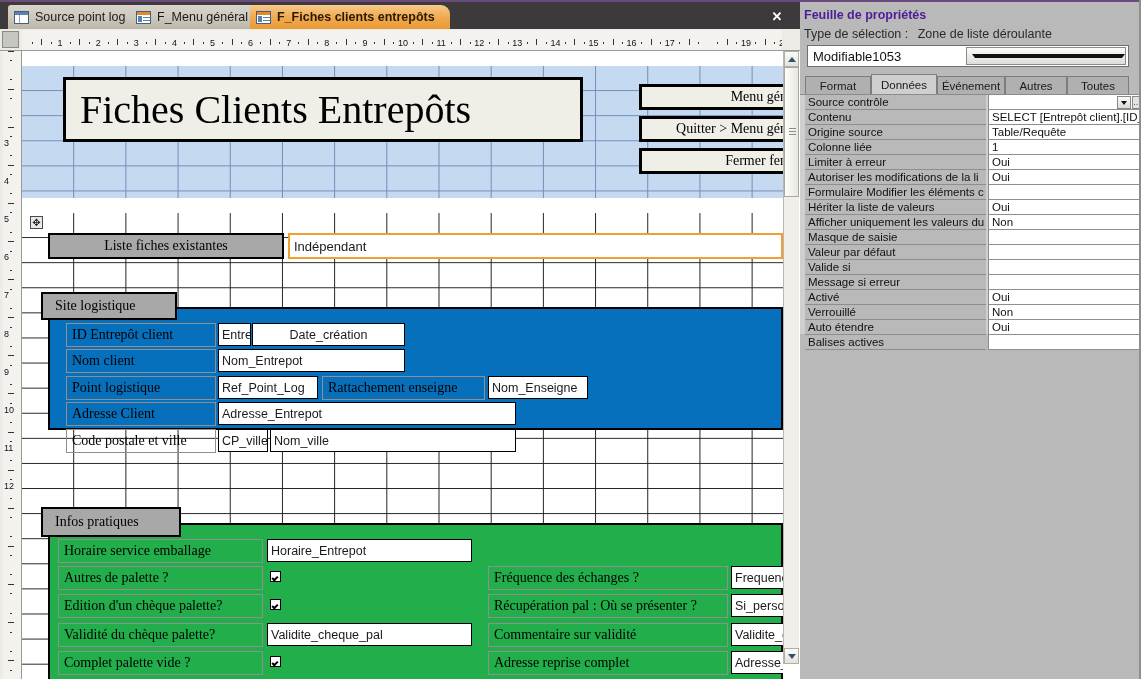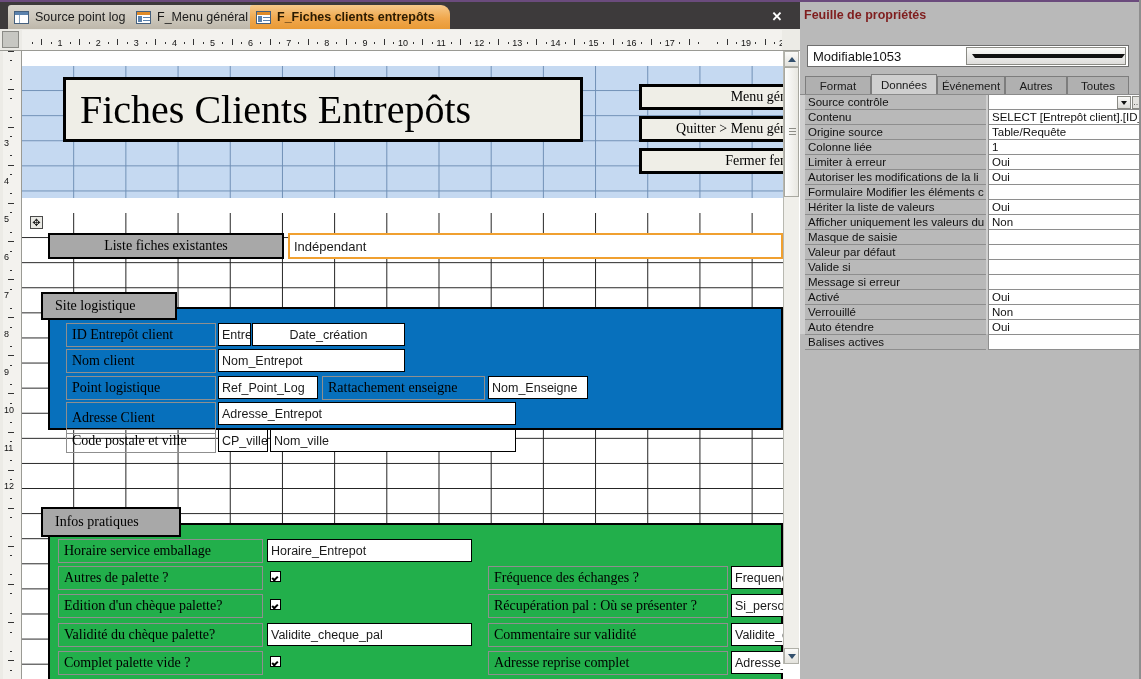--- a/index.html
+++ b/index.html
@@ -110,21 +110,21 @@
   #vscroll .thumb{position:absolute;left:0;width:15px;background:linear-gradient(to right,#fdfdfc,#e8e7e1);
                   border:1px solid #a8a8a0;box-sizing:border-box;cursor:pointer;}
   .tri-up{width:0;height:0;border-left:4px solid transparent;border-right:4px solid transparent;border-bottom:5px solid #33506d;}
   .tri-dn{width:0;height:0;border-left:4px solid transparent;border-right:4px solid transparent;border-top:5px solid #33506d;}
   .gripper{position:absolute;left:4px;top:50%;margin-top:-4px;width:7px;height:8px;
            background:repeating-linear-gradient(to bottom,#8d8d86 0 1px,transparent 1px 3px);}
 
   
   #props{left:800px;top:0;width:341px;height:679px;background:#b9b9b9;
          border-top:2px solid #6b4b7d;box-sizing:border-box;}
-  #propTitle{left:4px;top:6px;font-size:12.5px;font-weight:bold;color:#7f1d1d;}
+  #propTitle{left:4px;top:6px;font-size:12.5px;font-weight:bold;color:#4c1d95;}
   #propSelType{left:4px;top:25px;font-size:12.5px;color:#2a2a2a;}
   #propCombo{left:7px;top:43px;width:322px;height:22px;background:#fff;border:1px solid #6f6f6f;
              box-sizing:border-box;display:flex;align-items:center;}
   #propCombo span{padding-left:5px;font-size:13px;color:#111;flex:1;}
   .combobtn{width:20px;height:18px;margin-right:2px;background:linear-gradient(#fafaf8,#dedddb);
             border:1px solid #8a8a84;box-sizing:border-box;display:flex;align-items:center;justify-content:center;cursor:pointer;}
 
   #propTabs{left:5px;top:72px;width:336px;height:20px;}
   .ptab{position:absolute;top:2px;height:18px;background:#b0b0b0;border:1px solid #7d7d7d;
         border-bottom:none;box-sizing:border-box;display:flex;align-items:center;justify-content:center;
@@ -362,21 +362,21 @@
       <div class="txtbox ctr" style="left:230px;top:110px;width:153px;height:23px;">Date_création</div>
 
       <div class="fieldlbl" style="left:44px;top:136px;width:150px;height:24px;">Nom client</div>
       <div class="txtbox" style="left:196px;top:136px;width:187px;height:23px;">Nom_Entrepot</div>
 
       <div class="fieldlbl" style="left:44px;top:163px;width:150px;height:24px;">Point logistique</div>
       <div class="txtbox" style="left:196px;top:163px;width:100px;height:23px;">Ref_Point_Log</div>
       <div class="fieldlbl" style="left:300px;top:163px;width:163px;height:24px;">Rattachement enseigne</div>
       <div class="txtbox" style="left:466px;top:163px;width:100px;height:23px;">Nom_Enseigne</div>
 
-      <div class="fieldlbl" style="left:44px;top:189px;width:150px;height:32px;">Adresse Client</div>
+      <div class="fieldlbl" style="left:44px;top:189px;width:150px;height:24px;">Adresse Client</div>
       <div class="txtbox" style="left:196px;top:189px;width:298px;height:23px;">Adresse_Entrepot</div>
 
       <div class="fieldlbl" style="left:44px;top:216px;width:150px;height:24px;">Code postale et ville</div>
       <div class="txtbox" style="left:196px;top:216px;width:50px;height:23px;">CP_ville</div>
       <div class="txtbox" style="left:248px;top:216px;width:246px;height:23px;">Nom_ville</div>
 
       <div class="grayhead left" style="left:19px;top:294px;width:140px;height:30px;z-index:5;">Infos pratiques</div>
       <div class="panel green" style="left:26px;top:310px;width:735px;height:160px;"></div>
 
       <div class="fieldlbl" style="left:36px;top:326px;width:205px;height:24px;">Horaire service emballage</div>
@@ -416,20 +416,24 @@
       <span class="gripper"></span>
     </div>
     <div class="arrow" style="top:597px;">
         <span class="tri-dn"></span>
       </div>
   </div>
 </div>
 
 <div id="props" class="abs">
   <div id="propTitle" class="abs">Feuille de propriétés</div>
+  <div id="propSelType" class="abs">
+    <span>Type de sélection :</span>
+    <span style="margin-left:6px;">Zone de liste déroulante</span>
+  </div>
   <div id="propCombo" class="abs">
     <span>Modifiable1053</span>
     <span class="combobtn">
         <span class="tri-dn-sm"></span>
       </span>
   </div>
 
   <div id="propTabs" class="abs">
     <div class="ptab" style="left:0px;width:66px;">Format</div>
     <div class="ptab active" style="left:66px;width:66px;">Données</div>

